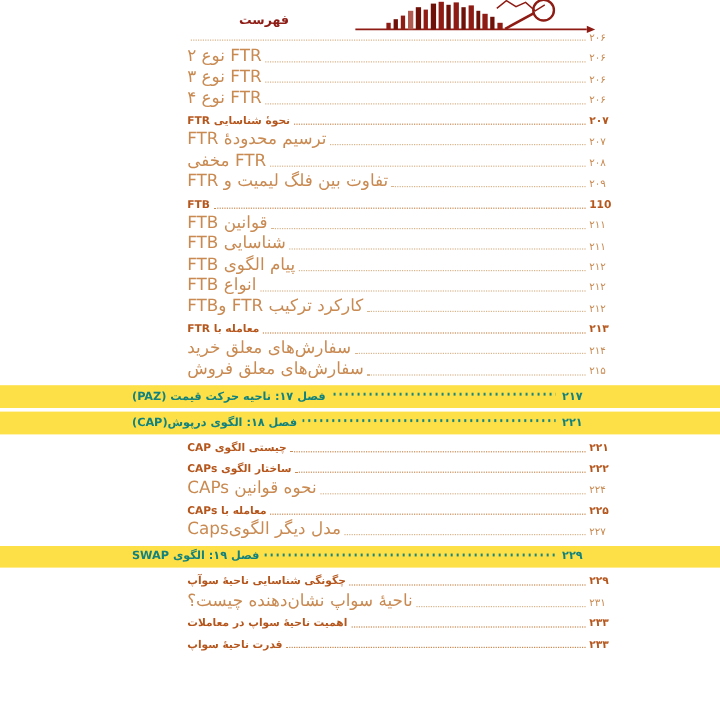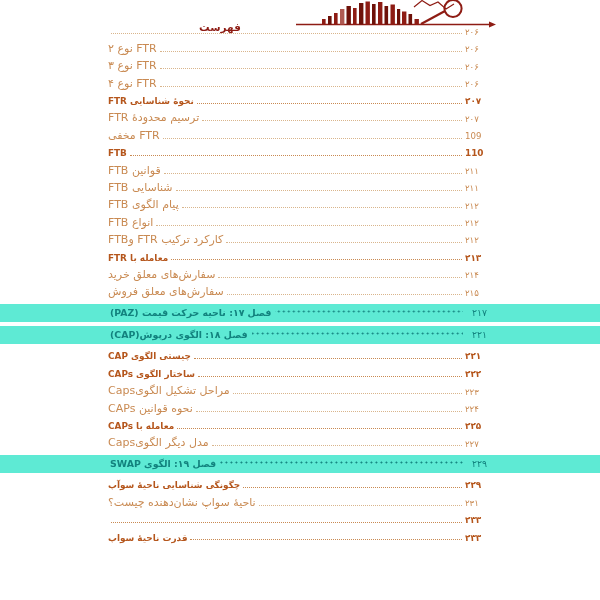--- a/index.html
+++ b/index.html
@@ -28,21 +28,21 @@
     position: absolute;
     top: 0;
     left: 296px;
     width: 200px;
     height: 30px;
   }
 
   
   .toc-title {
     position: absolute;
-    top: 21px;
+    top: 11px;
     left: 175px;
     width: 90px;
     text-align: center;
     font-size: 10.5px;
     font-weight: bold;
     color: #8e1c14;
     letter-spacing: 0.3px;
   }
 
   
@@ -51,28 +51,29 @@
     top: 22px;
     left: 0;
     width: 600px;
   }
 
   .toc-row {
     display: flex;
     flex-direction: row-reverse;
     align-items: flex-end;
     height: 17.4px;
-    padding: 0 115px 0 108px;
+    padding: 0 89px 0 108px;
     box-sizing: border-box;
     direction: rtl;
+    margin-left: 48px;
   }
 
   .toc-label {
     white-space: nowrap;
-    font-size: 11px;
+    font-size: 14px;
     line-height: 1;
     color: #c98a52;
     padding-bottom: 3px;
     flex: 0 0 auto;
   }
 
   .toc-leader {
     flex: 1 1 auto;
     border-bottom: 1px dotted #d9b58c;
     margin: 0 3px 5px 3px;
@@ -97,38 +98,38 @@
     color: #b5561c;
     font-weight: bold;
     font-size: 8.9px;
   }
   .toc-row.lvl-strong .toc-leader {
     border-bottom-color: #c98a52;
   }
 
   
   .toc-row.lvl-chapter {
-    background: #5eead4;
+    background: #fde047;
     height: 18.6px;
     align-items: center;
     margin: 3.5px 0 2.5px 0;
     padding: 0 113px 0 110px;
   }
   .toc-row.lvl-chapter .toc-label {
     color: #12827e;
     font-weight: bold;
     font-size: 9.4px;
     padding-bottom: 0;
   }
   .toc-row.lvl-chapter .toc-page {
     color: #12827e;
-    font-weight: normal;
+    font-weight: bold;
     font-size: 9.4px;
     padding-bottom: 0;
-    text-align: right;
+    text-align: center;
   }
   .toc-row.lvl-chapter .toc-leader {
     border-bottom: 0;
     margin: 0 4px;
     height: 9px;
     background-image: radial-gradient(circle, #12827e 0.9px, rgba(0,0,0,0) 1.1px);
     background-size: 5px 9px;
     background-position: center bottom 2px;
     background-repeat: repeat-x;
   }
@@ -196,21 +197,26 @@
       <span class="toc-page">۲۰۷</span>
     </div>
     <div class="toc-row lvl-normal">
       <span class="toc-label">ترسیم محدودهٔ FTR</span>
       <span class="toc-leader"></span>
       <span class="toc-page">۲۰۷</span>
     </div>
     <div class="toc-row lvl-normal">
       <span class="toc-label">FTR مخفی</span>
       <span class="toc-leader"></span>
-      <span class="toc-page">109</span>
+      <span class="toc-page">۲۰۸</span>
+    </div>
+    <div class="toc-row lvl-normal">
+      <span class="toc-label">تفاوت بین فلگ لیمیت و FTR</span>
+      <span class="toc-leader"></span>
+      <span class="toc-page">۲۰۹</span>
     </div>
     <div class="toc-row lvl-strong">
       <span class="toc-label">FTB</span>
       <span class="toc-leader"></span>
       <span class="toc-page">110</span>
     </div>
     <div class="toc-row lvl-normal">
       <span class="toc-label">قوانین FTB</span>
       <span class="toc-leader"></span>
       <span class="toc-page">۲۱۱</span>
@@ -264,25 +270,20 @@
       <span class="toc-label">چیستی الگوی CAP</span>
       <span class="toc-leader"></span>
       <span class="toc-page">۲۲۱</span>
     </div>
     <div class="toc-row lvl-strong">
       <span class="toc-label">ساختار الگوی CAPs</span>
       <span class="toc-leader"></span>
       <span class="toc-page">۲۲۲</span>
     </div>
     <div class="toc-row lvl-normal">
-      <span class="toc-label">مراحل تشکیل الگویCaps</span>
-      <span class="toc-leader"></span>
-      <span class="toc-page">۲۲۳</span>
-    </div>
-    <div class="toc-row lvl-normal">
       <span class="toc-label">نحوه قوانین CAPs</span>
       <span class="toc-leader"></span>
       <span class="toc-page">۲۲۴</span>
     </div>
     <div class="toc-row lvl-strong">
       <span class="toc-label">معامله با CAPs</span>
       <span class="toc-leader"></span>
       <span class="toc-page">۲۲۵</span>
     </div>
     <div class="toc-row lvl-normal">
@@ -299,20 +300,21 @@
       <span class="toc-label">چگونگی شناسایی ناحیهٔ سوآپ</span>
       <span class="toc-leader"></span>
       <span class="toc-page">۲۲۹</span>
     </div>
     <div class="toc-row lvl-normal">
       <span class="toc-label">ناحیهٔ سواپ نشان‌دهنده چیست؟</span>
       <span class="toc-leader"></span>
       <span class="toc-page">۲۳۱</span>
     </div>
     <div class="toc-row lvl-strong">
+      <span class="toc-label">اهمیت ناحیهٔ سواپ در معاملات</span>
       <span class="toc-leader"></span>
       <span class="toc-page">۲۳۳</span>
     </div>
     <div class="toc-row lvl-strong">
       <span class="toc-label">قدرت ناحیهٔ سواپ</span>
       <span class="toc-leader"></span>
       <span class="toc-page">۲۳۳</span>
     </div>
   </div>
 

